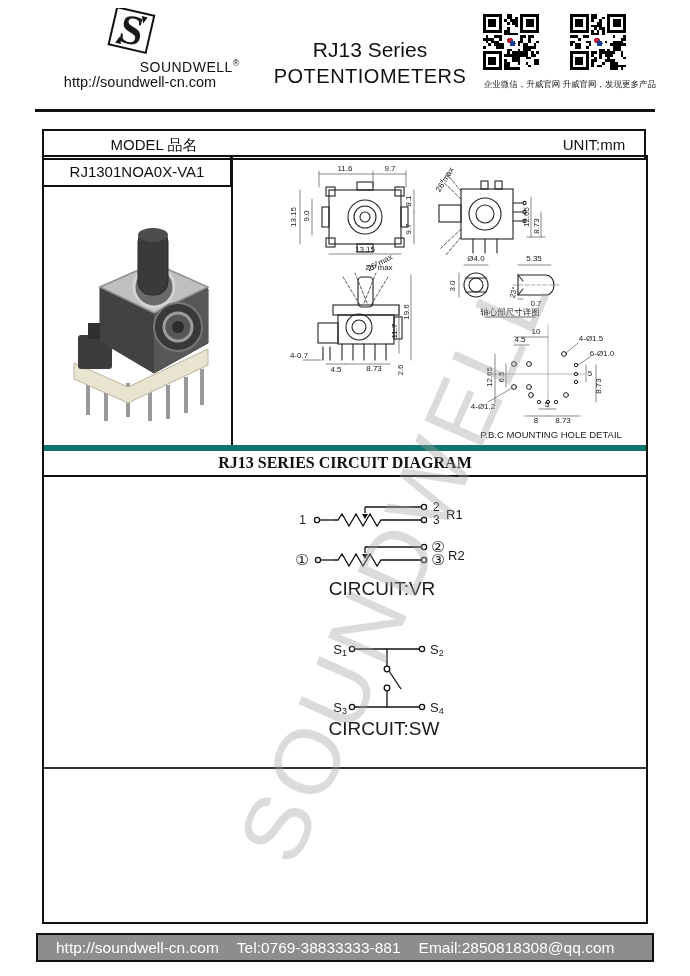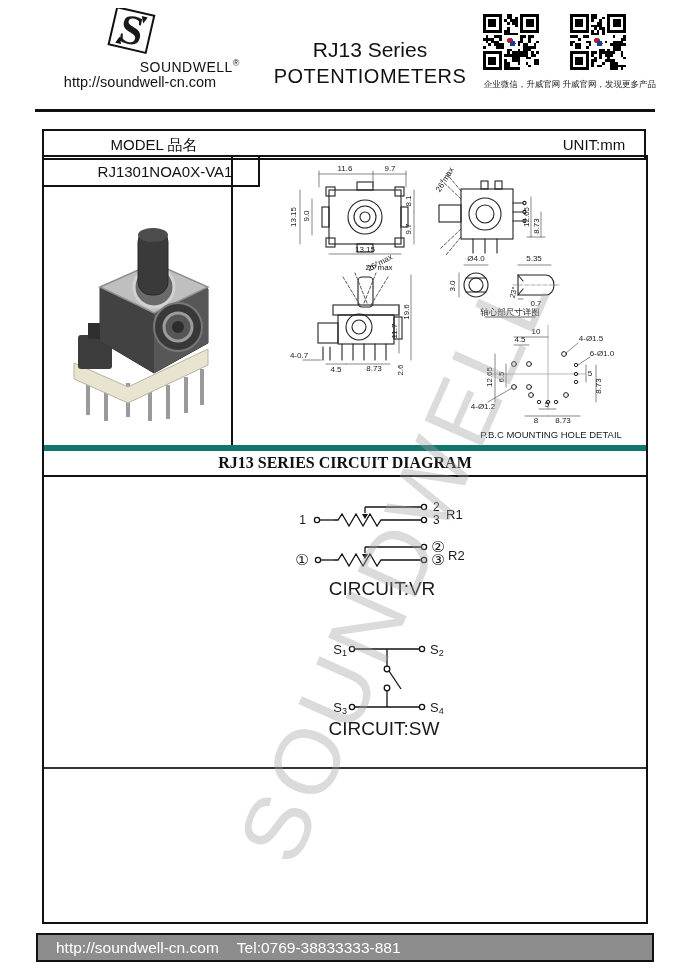--- a/index.html
+++ b/index.html
@@ -307,21 +307,21 @@
 
   <div class="abs rule" style="left:35px;top:109px;width:620px;height:3px;"></div>
 
   <div class="abs hdr-row" style="left:42px;top:109px;width:600px;height:27px;margin-top:20px;">
     <span class="abs hdr-cell ctr" style="left:30px;top:5px;width:160px;">MODEL 品名</span>
     <span class="abs hdr-cell ctr" style="left:500px;top:5px;width:100px;">UNIT:mm</span>
   </div>
 
   <div class="abs main-box" style="left:42px;top:155px;width:602px;height:765px;">
 
-    <div class="abs model-cell" style="left:0;top:0;width:186px;height:28px;padding-left:28px;">
+    <div class="abs model-cell" style="left:0;top:0;width:186px;height:28px;">
       <span>RJ1301NOA0X-VA1</span>
     </div>
     <div class="abs vdiv" style="left:187px;top:0;width:2px;height:288px;"></div>
 
     <svg class="abs" style="left:14px;top:66px;" width="166" height="200" viewBox="0 0 166 200">
 
       <g stroke="#9a9a9a" stroke-width="4">
         <line x1="30" y1="158" x2="30" y2="192"></line>
           <line x1="48" y1="166" x2="48" y2="198"></line>
         <line x1="70" y1="160" x2="70" y2="194"></line>
@@ -598,15 +598,16 @@
     </svg>
 
     <div class="abs" style="left:0;top:610px;width:602px;height:2px;background:#333;"></div>
   </div>
 
   <div class="abs watermark">SOUNDWELL</div>
 
   <div class="abs footer" style="left:36px;top:933px;width:618px;height:29px;">
     <span>http://soundwell-cn.com</span>
     <span>Tel:0769-38833333-881</span>
+    <span>Email:2850818308@qq.com</span>
   </div>
 
 </div>
 
 </body></html>

